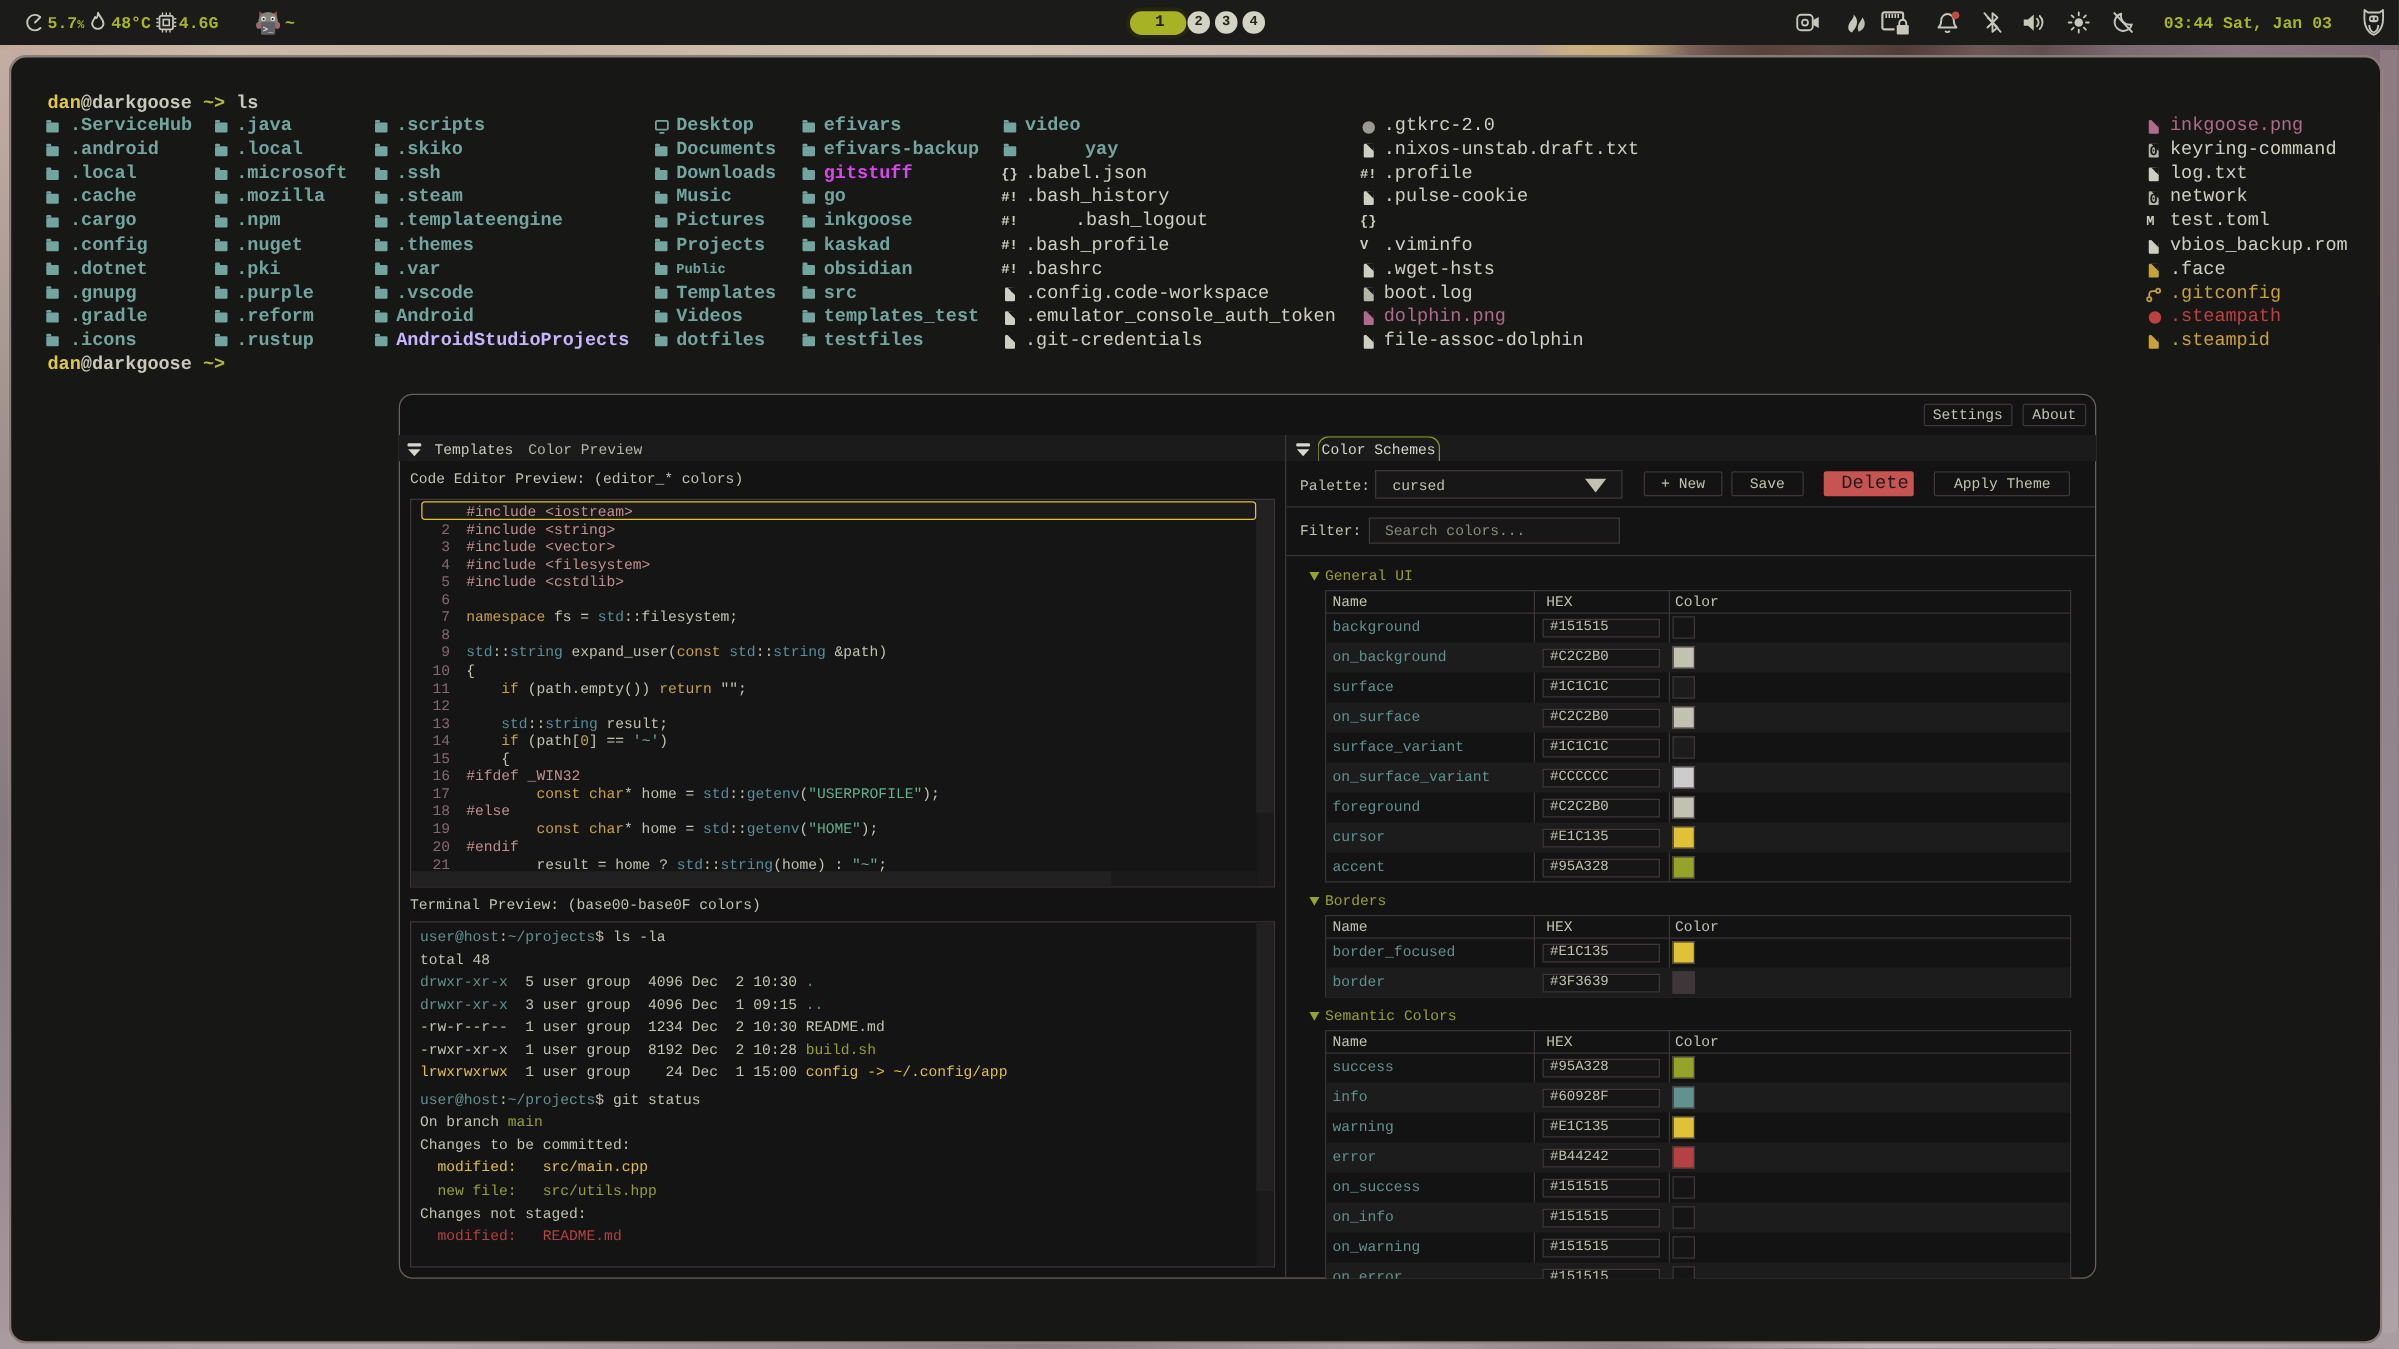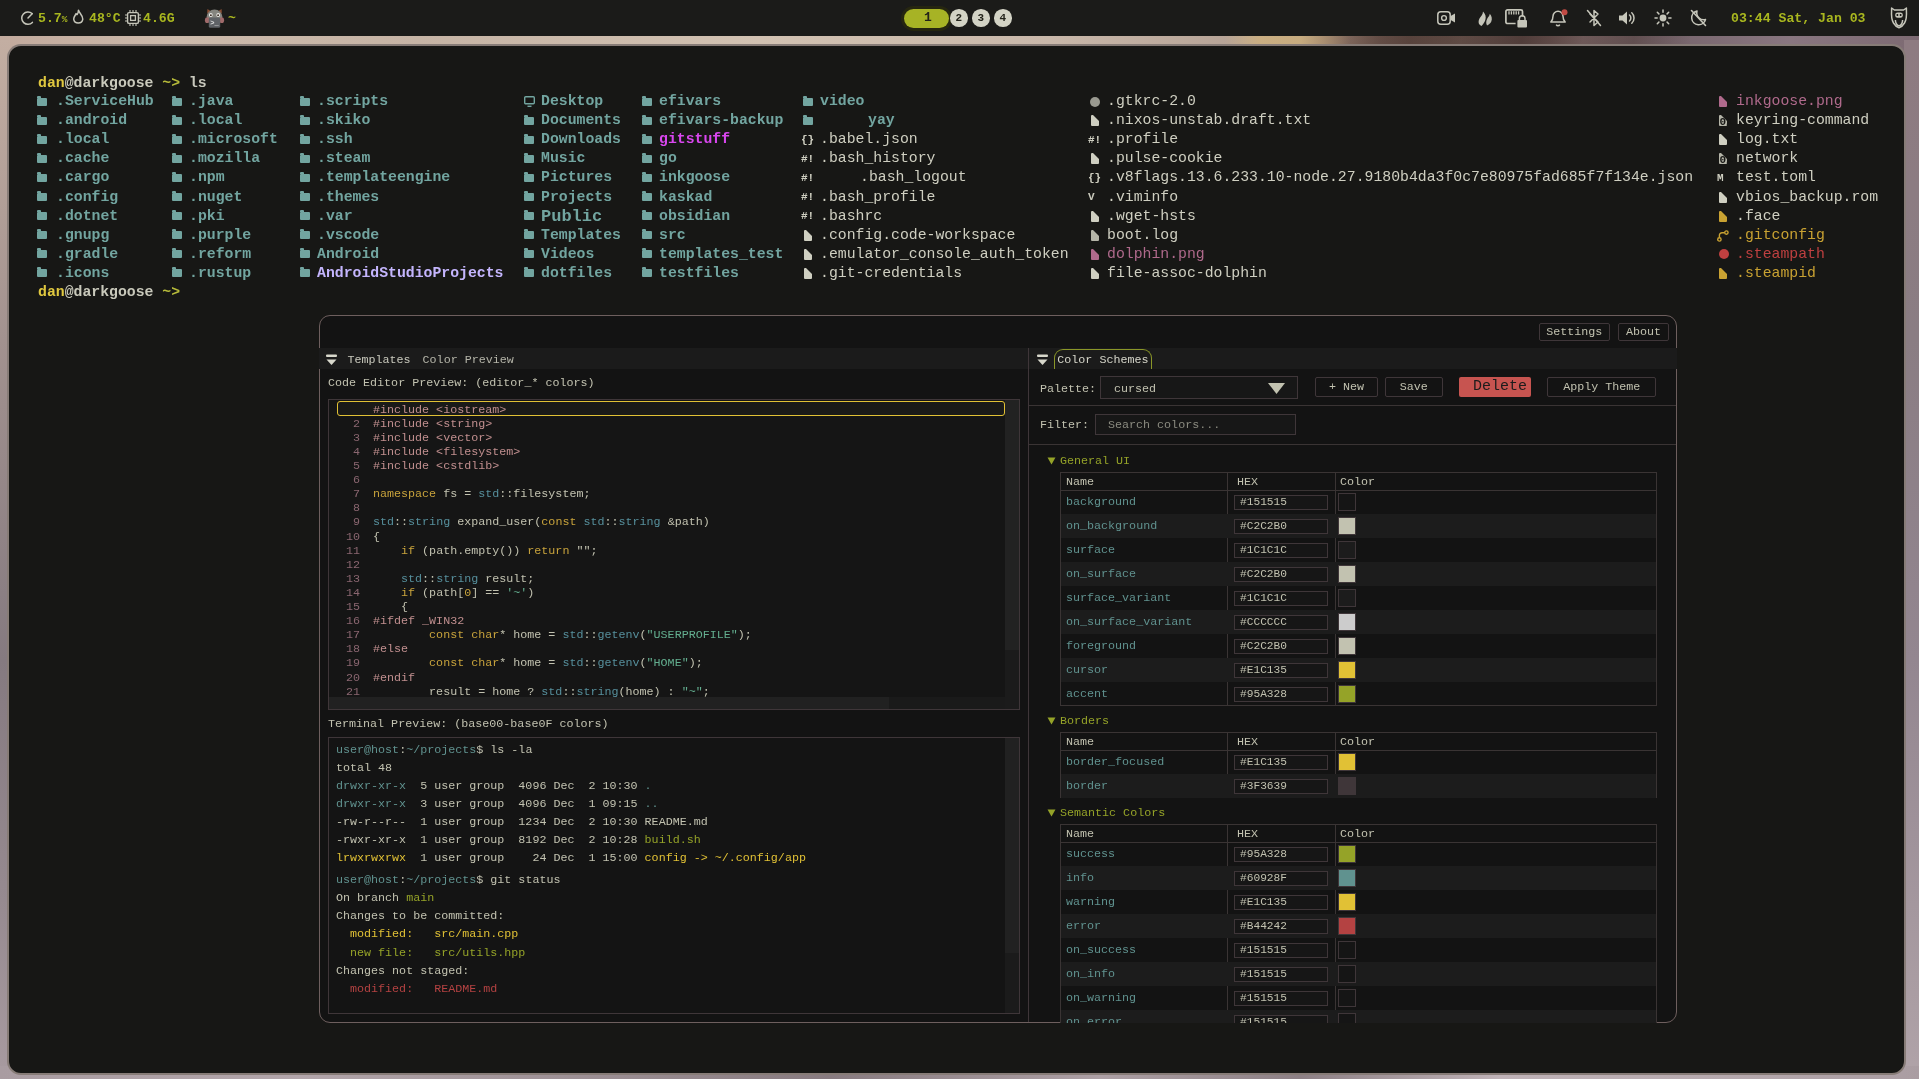--- a/index.html
+++ b/index.html
@@ -178,21 +178,21 @@
 <div class="t" style="left:541px;top:187.5px;color:#72a5a0;font-size:14.8px;line-height:19px;font-weight:bold;">Projects</div>
 <div class="fo" style="left:642px;top:193.0px;background:#72a5a0"></div>
 <div class="t" style="left:659px;top:187.5px;color:#72a5a0;font-size:14.8px;line-height:19px;font-weight:bold;">kaskad</div>
 <div class="fo" style="left:37px;top:212.1px;background:#72a5a0"></div>
 <div class="t" style="left:56px;top:206.6px;color:#72a5a0;font-size:14.8px;line-height:19px;font-weight:bold;">.dotnet</div>
 <div class="fo" style="left:172px;top:212.1px;background:#72a5a0"></div>
 <div class="t" style="left:189px;top:206.6px;color:#72a5a0;font-size:14.8px;line-height:19px;font-weight:bold;">.pki</div>
 <div class="fo" style="left:300px;top:212.1px;background:#72a5a0"></div>
 <div class="t" style="left:317px;top:206.6px;color:#72a5a0;font-size:14.8px;line-height:19px;font-weight:bold;">.var</div>
 <div class="fo" style="left:524px;top:212.1px;background:#72a5a0"></div>
-<div class="t" style="left:541px;top:206.6px;color:#72a5a0;font-size:17px;line-height:19px;font-weight:bold;">Public</div>
+<div class="t" style="left:541px;top:206.6px;color:#72a5a0;font-size:11px;line-height:19px;font-weight:bold;">Public</div>
 <div class="fo" style="left:642px;top:212.1px;background:#72a5a0"></div>
 <div class="t" style="left:659px;top:206.6px;color:#72a5a0;font-size:14.8px;line-height:19px;font-weight:bold;">obsidian</div>
 <div class="fo" style="left:37px;top:231.2px;background:#72a5a0"></div>
 <div class="t" style="left:56px;top:225.7px;color:#72a5a0;font-size:14.8px;line-height:19px;font-weight:bold;">.gnupg</div>
 <div class="fo" style="left:172px;top:231.2px;background:#72a5a0"></div>
 <div class="t" style="left:189px;top:225.7px;color:#72a5a0;font-size:14.8px;line-height:19px;font-weight:bold;">.purple</div>
 <div class="fo" style="left:300px;top:231.2px;background:#72a5a0"></div>
 <div class="t" style="left:317px;top:225.7px;color:#72a5a0;font-size:14.8px;line-height:19px;font-weight:bold;">.vscode</div>
 <div class="fo" style="left:524px;top:231.2px;background:#72a5a0"></div>
 <div class="t" style="left:541px;top:225.7px;color:#72a5a0;font-size:14.8px;line-height:19px;font-weight:bold;">Templates</div>
@@ -240,21 +240,20 @@
 <div class="t" style="left:820px;top:263.9px;color:#cfcfc1;font-size:14.8px;line-height:19px;">.git-credentials</div>
 <div style="position:absolute;left:1090px;top:96.5px;width:10px;height:10px;border-radius:50%;background:#9a9a90"></div>
 <div class="t" style="left:1107px;top:92.0px;color:#cfcfc1;font-size:14.8px;line-height:19px;">.gtkrc-2.0</div>
 <div class="fl" style="left:1091px;top:115.1px;background:#cfcfc1"></div>
 <div class="t" style="left:1107px;top:111.1px;color:#cfcfc1;font-size:14.8px;line-height:19px;">.nixos-unstab.draft.txt</div>
 <div class="gi" style="left:1088px;top:133.7px;color:#cfcfc1">#!</div>
 <div class="t" style="left:1107px;top:130.2px;color:#cfcfc1;font-size:14.8px;line-height:19px;">.profile</div>
 <div class="fl" style="left:1091px;top:153.3px;background:#cfcfc1"></div>
 <div class="t" style="left:1107px;top:149.3px;color:#cfcfc1;font-size:14.8px;line-height:19px;">.pulse-cookie</div>
 <div class="gi" style="left:1088px;top:171.9px;color:#cfcfc1">{}</div>
-<div class="t" style="left:1107px;top:168.4px;color:#cfcfc1;font-size:14.8px;line-height:19px;">.v8flags.13.6.233.10-node.27.9180b4da3f0c7e80975fad685f7f134e.json</div>
 <div class="gi" style="left:1088px;top:191.0px;color:#c9c9bb">V</div>
 <div class="t" style="left:1107px;top:187.5px;color:#cfcfc1;font-size:14.8px;line-height:19px;">.viminfo</div>
 <div class="fl" style="left:1091px;top:210.6px;background:#cfcfc1"></div>
 <div class="t" style="left:1107px;top:206.6px;color:#cfcfc1;font-size:14.8px;line-height:19px;">.wget-hsts</div>
 <div class="fl" style="left:1091px;top:229.7px;background:#b5b5a8"></div>
 <div class="t" style="left:1107px;top:225.7px;color:#cfcfc1;font-size:14.8px;line-height:19px;">boot.log</div>
 <div class="fl" style="left:1091px;top:248.8px;background:#b06a8c"></div>
 <div class="t" style="left:1107px;top:244.8px;color:#b06a8c;font-size:14.8px;line-height:19px;">dolphin.png</div>
 <div class="fl" style="left:1091px;top:267.9px;background:#cfcfc1"></div>
 <div class="t" style="left:1107px;top:263.9px;color:#cfcfc1;font-size:14.8px;line-height:19px;">file-assoc-dolphin</div>

